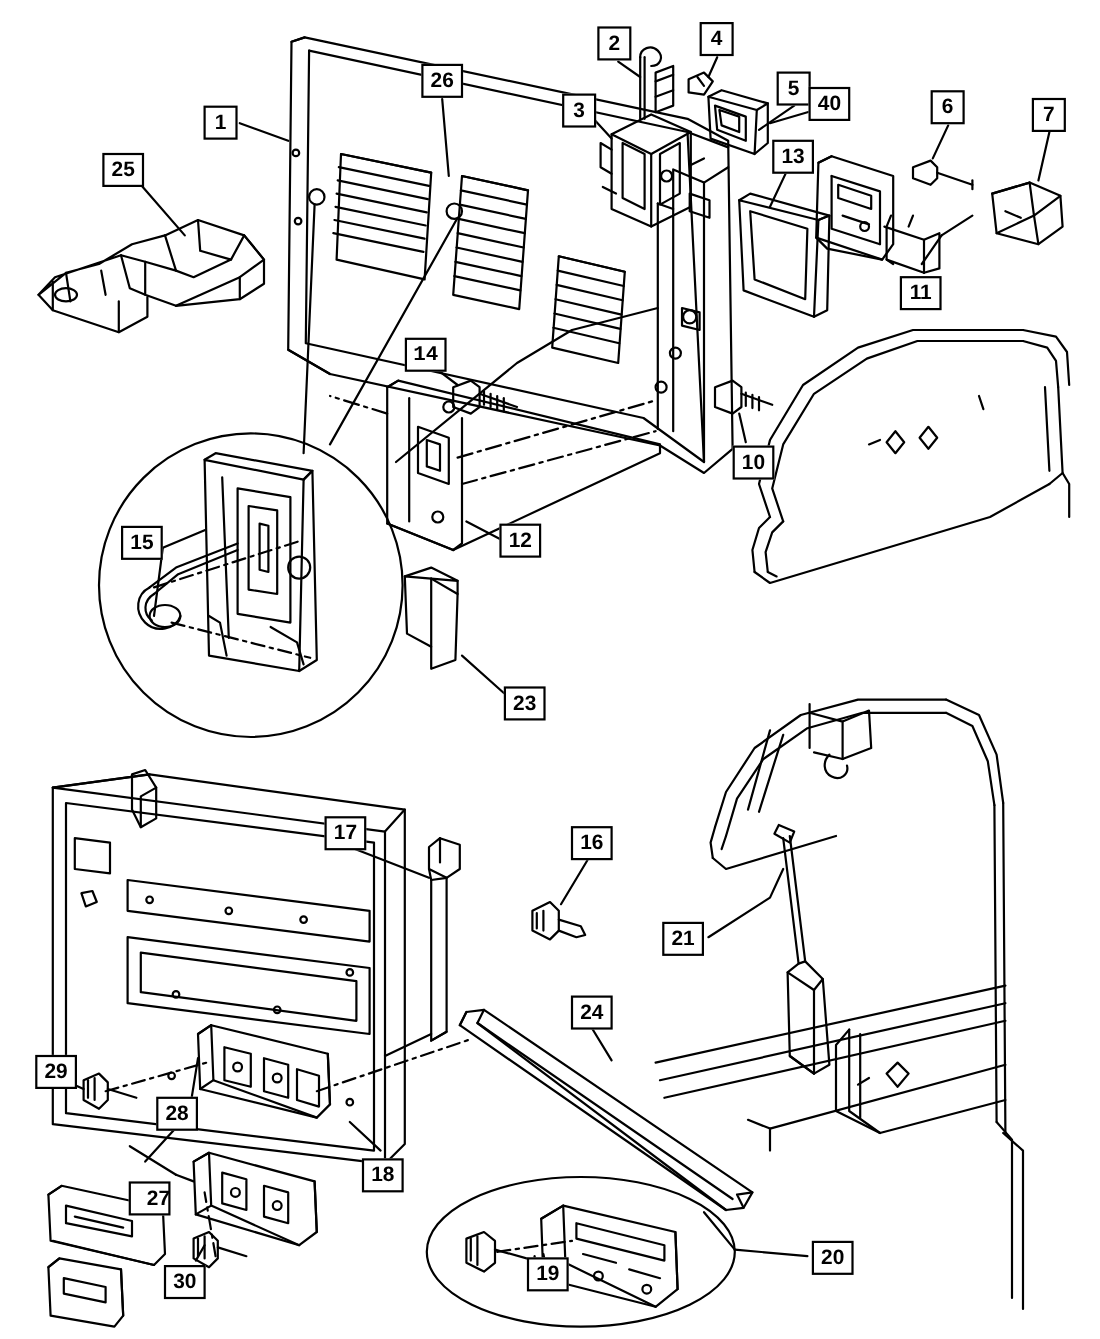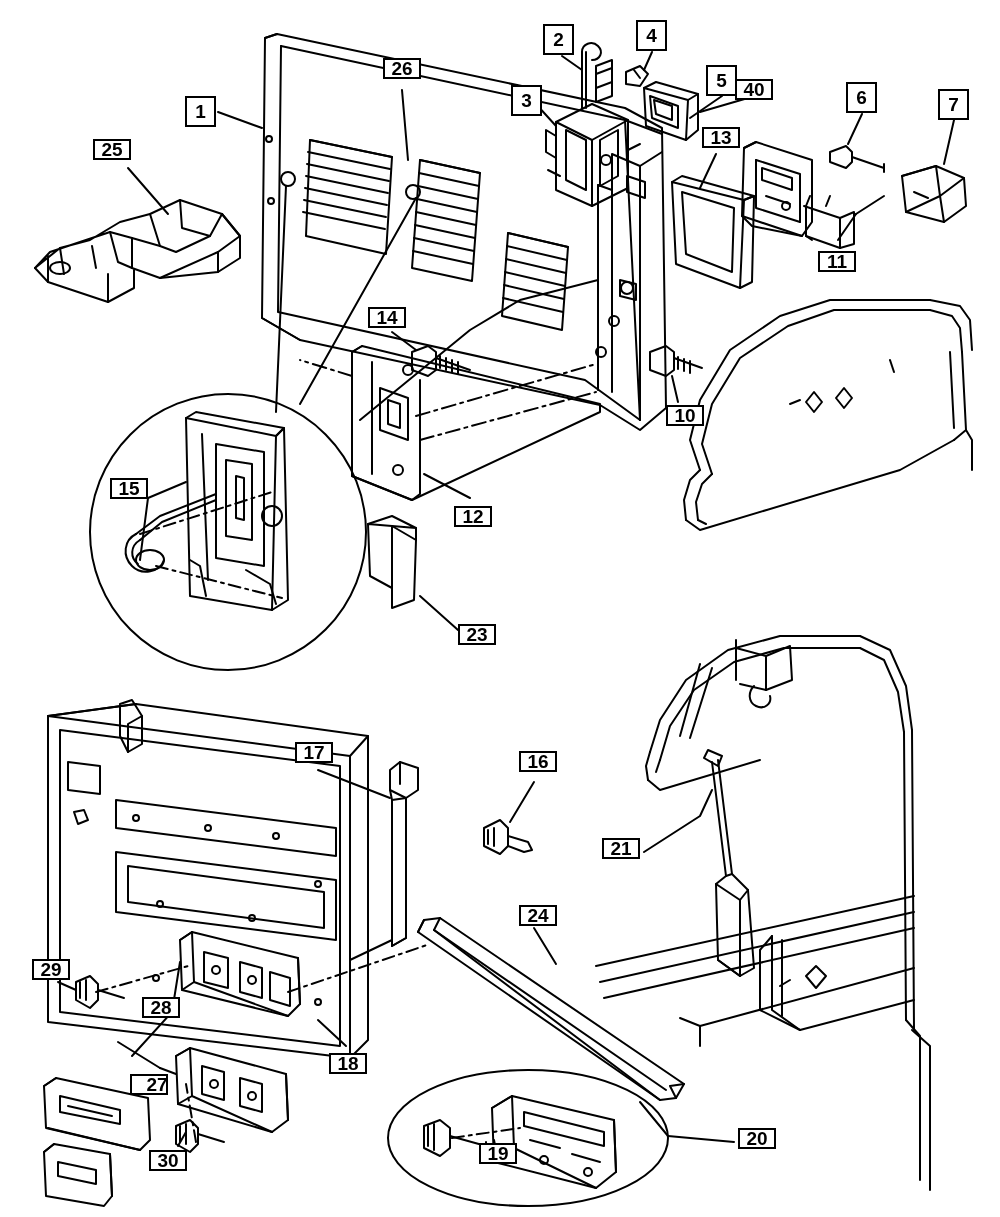--- a/index.html
+++ b/index.html
@@ -31,21 +31,21 @@
     color: #000000;
     font-family: "Liberation Sans", sans-serif;
     font-weight: bold;
     font-size: 19px;
     line-height: 1;
     display: flex;
     align-items: center;
     justify-content: center;
     letter-spacing: 0px;
   }
-  .callout.w2 { width: 38px; height: 21px; }
+  .callout.w2 { width: 38px; height: 31px; }
   .callout.w1 { width: 31px; height: 31px; }
 </style>
 </head>
 <body>
 
 <div id="page">
 
   <svg id="artwork" viewBox="0 0 1000 1217" xmlns="http://www.w3.org/2000/svg">
     <g fill="none" stroke="#000000" stroke-width="2" stroke-linejoin="round" stroke-linecap="round">
 
@@ -483,33 +483,33 @@
 
   <div class="callout w1" style="left:185px; top:96px;">1</div>
   <div class="callout w1" style="left:543px; top:24px;">2</div>
   <div class="callout w1" style="left:511px; top:85px;">3</div>
   <div class="callout w1" style="left:636px; top:20px;">4</div>
   <div class="callout w1" style="left:706px; top:65px;">5</div>
   <div class="callout w1" style="left:846px; top:82px;">6</div>
   <div class="callout w1" style="left:938px; top:89px;">7</div>
   <div class="callout w2" style="left:666px; top:405px;">10</div>
   <div class="callout w2" style="left:818px; top:223px;margin-top:28px;">11</div>
-  <div class="callout w2" style="left:454px; top:506px;">12</div>
+  <div class="callout w2" style="left:454px; top:476px;">12</div>
   <div class="callout w2" style="left:702px; top:127px;">13</div>
-  <div class="callout w2" style="left:368px; top:307px;">14</div>
+  <div class="callout w2" style="left:368px; top:307px;font-family:Liberation Mono, monospace;">14</div>
   <div class="callout w2" style="left:110px; top:462px;margin-top:16px;">15</div>
   <div class="callout w2" style="left:519px; top:751px;">16</div>
   <div class="callout w2" style="left:295px; top:742px;">17</div>
   <div class="callout w2" style="left:329px; top:1053px;">18</div>
   <div class="callout w2" style="left:479px; top:1143px;">19</div>
   <div class="callout w2" style="left:738px; top:1128px;">20</div>
   <div class="callout w2" style="left:602px; top:838px;text-align:right;">21</div>
   <div class="callout w2" style="left:735px; top:79px;">40</div>
   <div class="callout w2" style="left:458px; top:624px;">23</div>
   <div class="callout w2" style="left:519px; top:905px;">24</div>
   <div class="callout w2" style="left:93px; top:139px;">25</div>
   <div class="callout w2" style="left:383px; top:58px;">26</div>
-  <div class="callout w2" style="left:130px; top:1074px;padding-left:16px;">27</div>
+  <div class="callout w2" style="left:117px; top:1074px;padding-left:16px;">27</div>
   <div class="callout w2" style="left:142px; top:997px;">28</div>
   <div class="callout w2" style="left:32px; top:959px;">29</div>
   <div class="callout w2" style="left:149px; top:1150px;">30</div>
 
 </div>
 
 </body></html>

